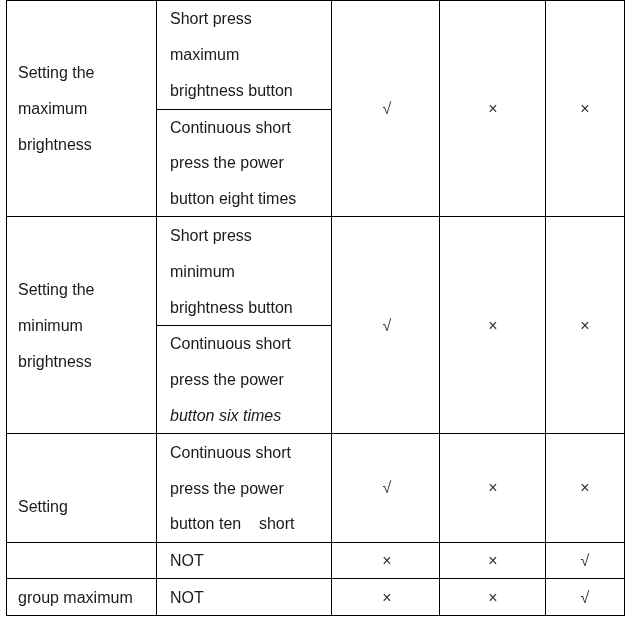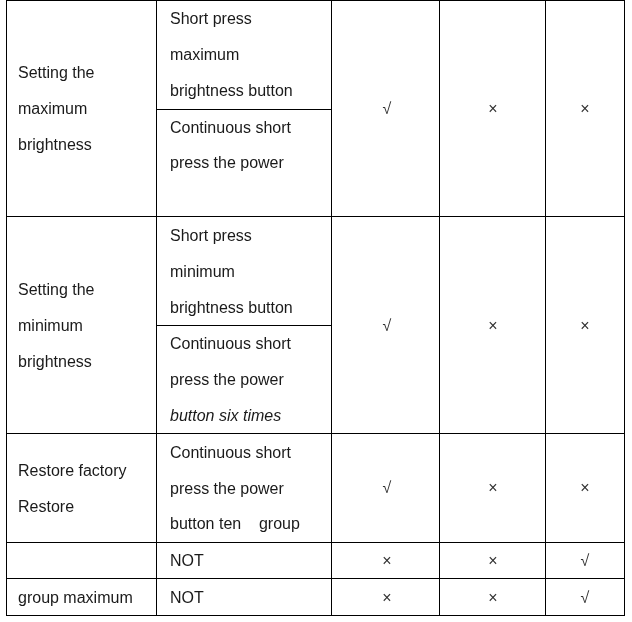--- a/index.html
+++ b/index.html
@@ -24,20 +24,21 @@
   <div class="txt" style="left:12px;top:127px;">brightness</div>
 
   <div class="cell" style="left:151px;top:0;width:175px;height:110px;"></div>
   <div class="txt" style="left:164px;top:1px;">Short press</div>
   <div class="txt" style="left:164px;top:37px;">maximum</div>
   <div class="txt" style="left:164px;top:73px;">brightness button</div>
 
   <div class="cell" style="left:151px;top:110px;width:175px;height:107px;"></div>
   <div class="txt" style="left:164px;top:110px;">Continuous short</div>
   <div class="txt" style="left:164px;top:145px;">press the power</div>
+  <div class="txt" style="left:164px;top:181px;">button eight times</div>
 
   <div class="cell" style="left:326px;top:0;width:108px;height:217px;"></div>
   <div class="mark" style="left:381px;top:109px;">√</div>
   <div class="cell" style="left:434px;top:0;width:106px;height:217px;"></div>
   <div class="mark" style="left:487px;top:109px;">×</div>
   <div class="cell" style="left:540px;top:0;width:79px;height:217px;"></div>
   <div class="mark" style="left:579px;top:109px;">×</div>
 
   <div class="cell" style="left:0;top:217px;width:151px;height:217px;"></div>
   <div class="txt" style="left:12px;top:272px;">Setting the</div>
@@ -55,27 +56,26 @@
   <div class="txt" style="left:164px;top:398px;font-style:italic;">button six times</div>
 
   <div class="cell" style="left:326px;top:217px;width:108px;height:217px;"></div>
   <div class="mark" style="left:381px;top:326px;">√</div>
   <div class="cell" style="left:434px;top:217px;width:106px;height:217px;"></div>
   <div class="mark" style="left:487px;top:326px;">×</div>
   <div class="cell" style="left:540px;top:217px;width:79px;height:217px;"></div>
   <div class="mark" style="left:579px;top:326px;">×</div>
 
   <div class="cell" style="left:0;top:434px;width:151px;height:109px;"></div>
-  <div class="txt" style="left:12px;top:453px;">Restore factory</div>
-  <div class="txt" style="left:12px;top:489px;">Restore</div>
+  <div class="txt" style="left:12px;top:489px;">Setting</div>
 
   <div class="cell" style="left:151px;top:434px;width:175px;height:109px;"></div>
   <div class="txt" style="left:164px;top:435px;">Continuous short</div>
   <div class="txt" style="left:164px;top:471px;">press the power</div>
-  <div class="txt" style="left:164px;top:506px;">button ten    group</div>
+  <div class="txt" style="left:164px;top:506px;">button ten    short</div>
 
   <div class="cell" style="left:326px;top:434px;width:108px;height:109px;"></div>
   <div class="mark" style="left:381px;top:488px;">√</div>
   <div class="cell" style="left:434px;top:434px;width:106px;height:109px;"></div>
   <div class="mark" style="left:487px;top:488px;">×</div>
   <div class="cell" style="left:540px;top:434px;width:79px;height:109px;"></div>
   <div class="mark" style="left:579px;top:488px;">×</div>
 
   <div class="cell" style="left:0;top:543px;width:151px;height:36px;"></div>
   <div class="cell" style="left:151px;top:543px;width:175px;height:36px;"></div>

